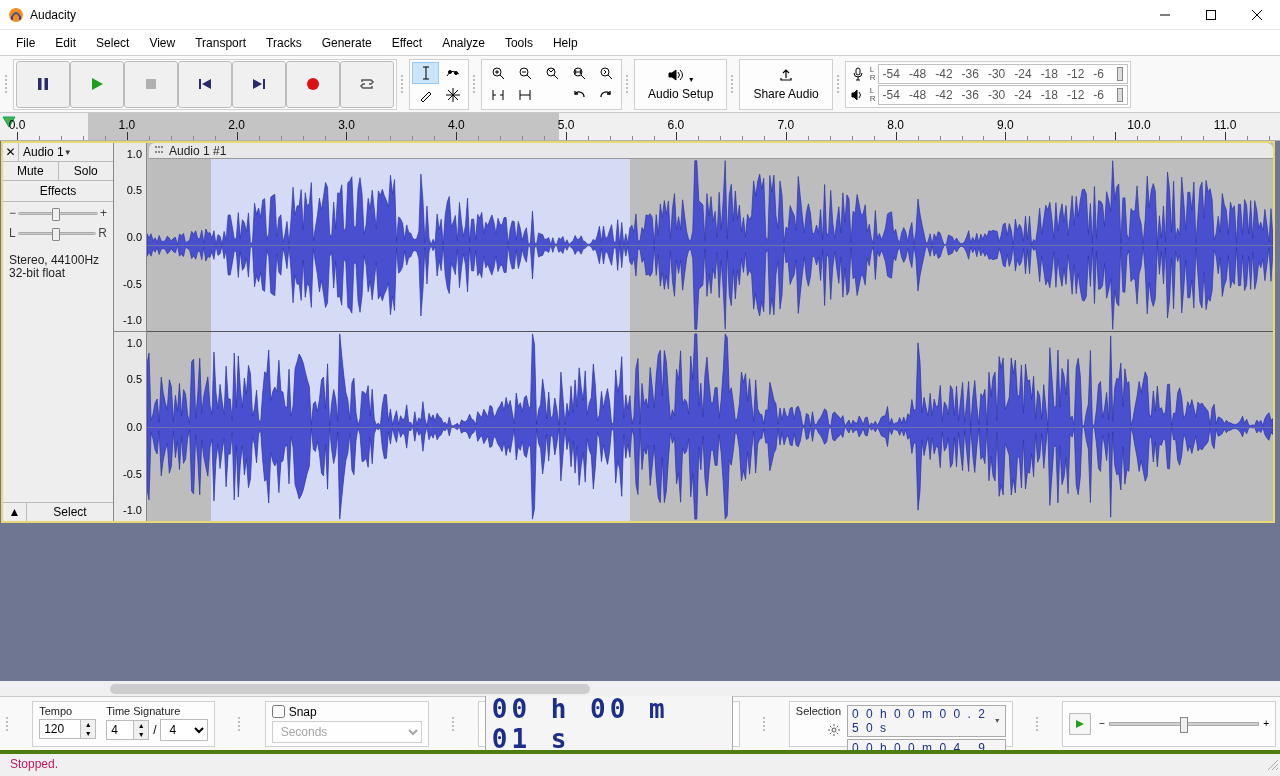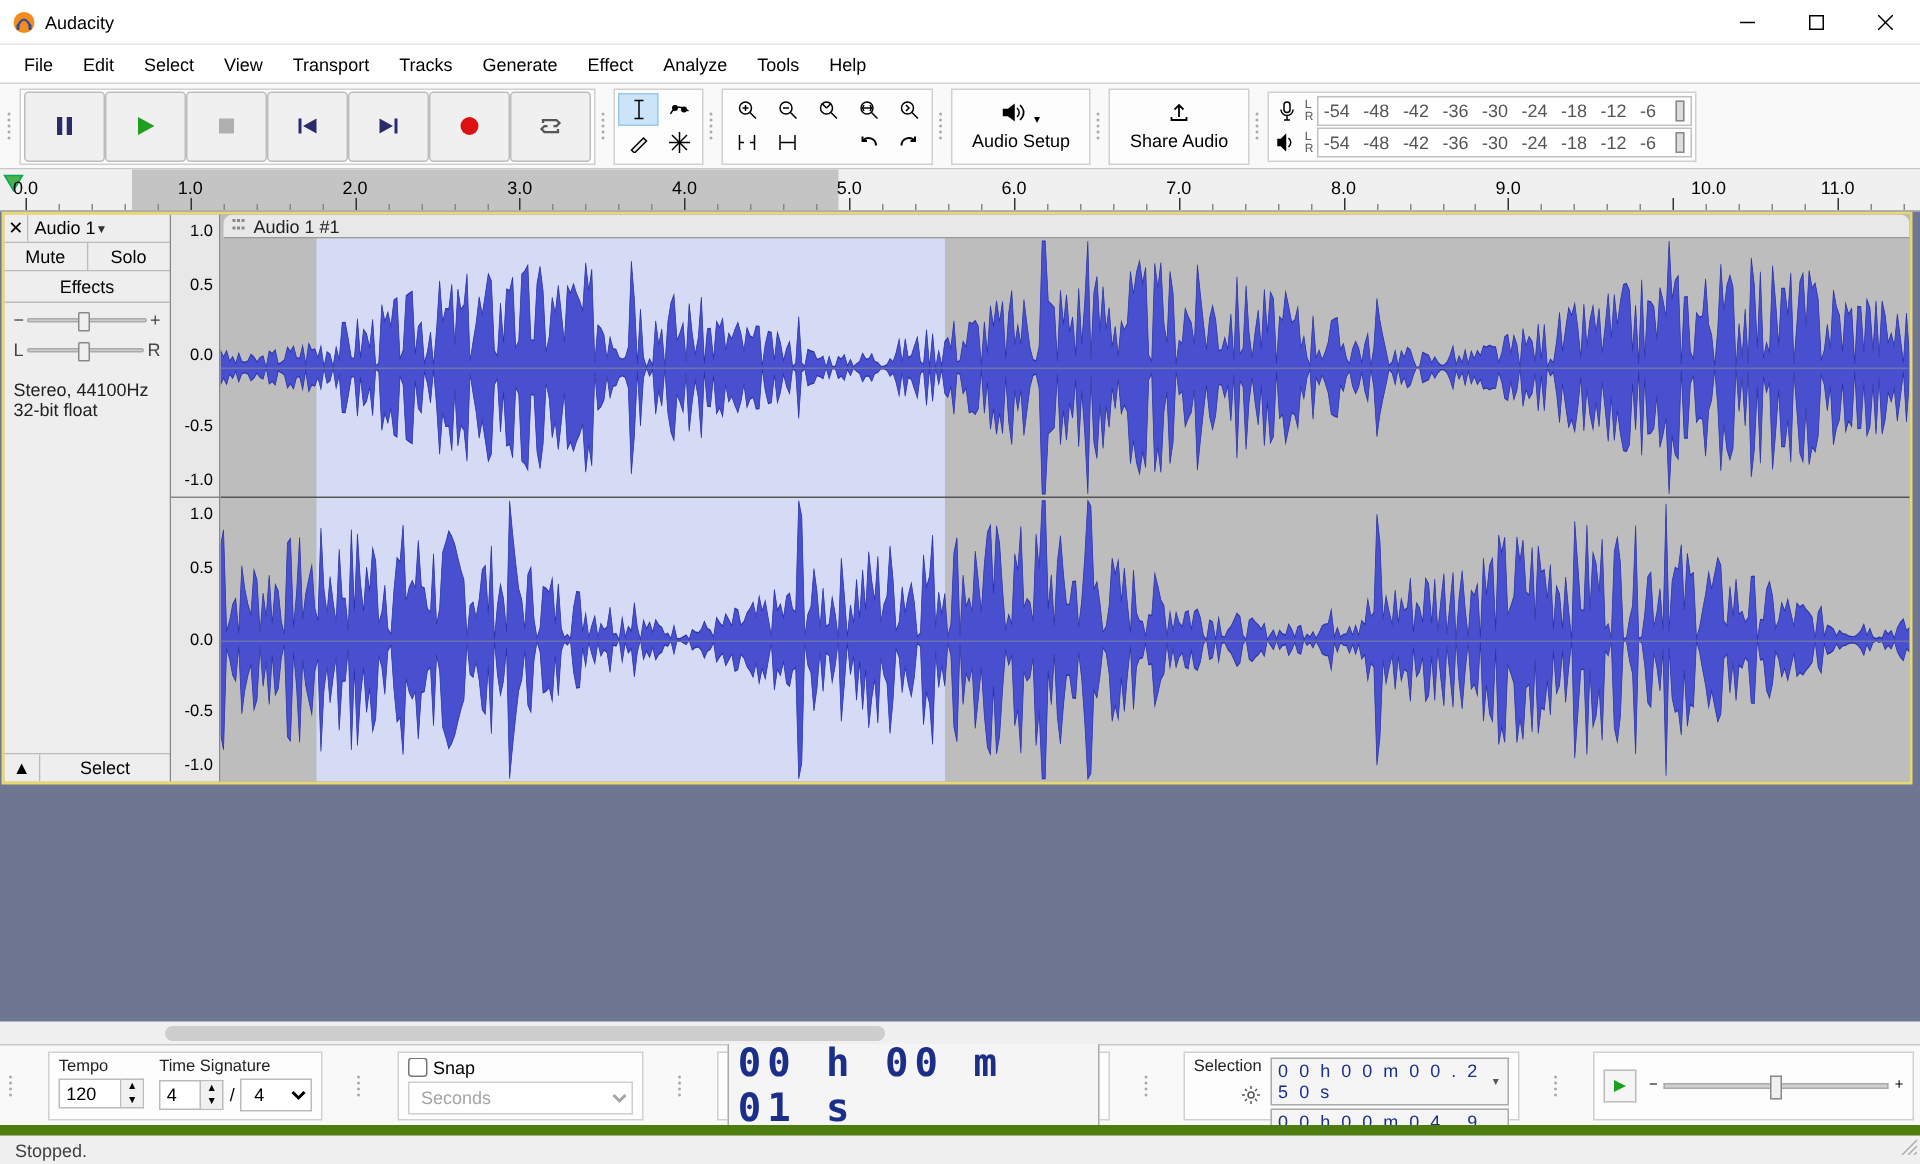--- a/index.html
+++ b/index.html
@@ -98,21 +98,21 @@
 .spin .arrows{display:flex;flex-direction:column;border:1px solid #bbb;border-left:none;width:15px;}
 .spin .arrows div{flex:1;display:flex;align-items:center;justify-content:center;font-size:7px;background:#f0f0f0;}
 .time-display{font-family:"Consolas",monospace;font-size:26px;letter-spacing:4px;background:#f5f5f5;border:1px solid #aaa;padding:2px 6px;color:#1b2f8a;font-weight:600;}
 .sel-readout{font-family:"Consolas",monospace;font-size:12px;letter-spacing:2px;background:#f5f5f5;border:1px solid #aaa;padding:1px 4px;color:#1b2f8a;display:flex;align-items:center;}
 .sel-readout .dd{font-size:8px;color:#555;margin-left:2px;}
 .play-small{width:22px;height:22px;border:1px solid #bbb;background:#f5f5f5;display:flex;align-items:center;justify-content:center;}
 .speed-slider{width:150px;height:4px;background:#d0d0d0;position:relative;border:1px solid #aaa;}
 .speed-slider .th{position:absolute;top:-6px;left:50%;width:8px;height:16px;background:#f0f0f0;border:1px solid #888;transform:translateX(-50%);}
 
 
-.statusbar{height:22px;background:#f0f0f0;border-top:7px solid #4d7c0f;padding:3px 10px;color:#404040;font-size:12px;position:relative;}
+.statusbar{height:22px;background:#f0f0f0;border-top:4px solid #4d7c0f;padding:3px 10px;color:#be185d;font-size:12px;position:relative;}
 .statusbar .grip-corner{position:absolute;right:2px;bottom:2px;width:12px;height:12px;}
 
 select.styled{border:1px solid #bbb;background:#fff;padding:2px 4px;height:22px;}
 input[type=checkbox]{margin-right:4px;}
 </style>
 </head>
 <body>
 
 <div class="titlebar">
   <span class="app-icon">

